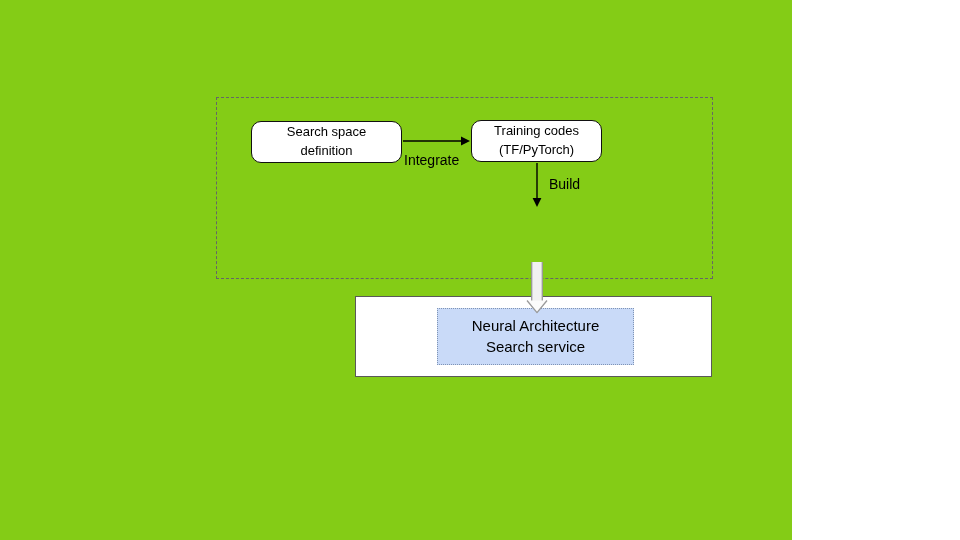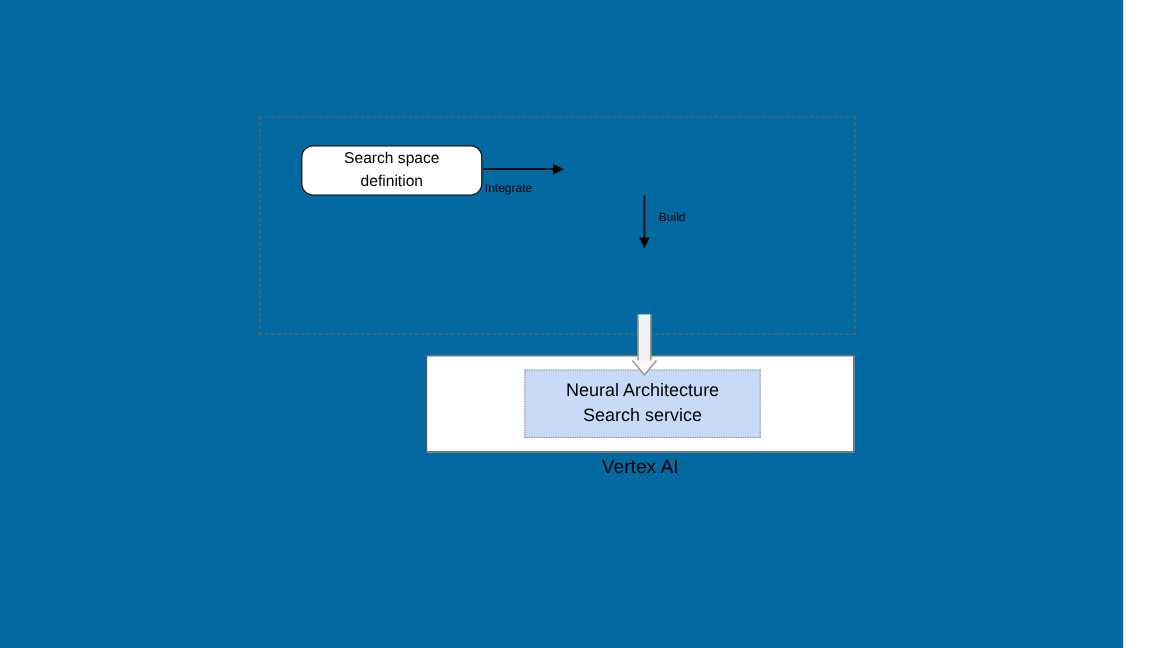--- a/index.html
+++ b/index.html
@@ -2,23 +2,23 @@
 <html><head>
 <meta charset="utf-8">
 <style>
   html, body {
     margin: 0;
     padding: 0;
     background: #ffffff;
   }
   .canvas {
     position: relative;
-    width: 936px;
+    width: 792px;
     height: 540px;
-    background: #0369a1;
+    background: #84cc16;
     font-family: "Liberation Sans", sans-serif;
     overflow: hidden;
     color: #000000;
   }
   .dashed-group {
     position: absolute;
     left: 216px;
     top: 97px;
     width: 495px;
     height: 180px;
@@ -83,21 +83,21 @@
     width: 197px;
     height: 57px;
     background: #c9daf8;
     border: 1.5px dotted #8094b4;
     font-size: 15px;
     line-height: 1.35;
     padding: 0 8px;
   }
   .edge-label {
     position: absolute;
-    font-size: 10px;
+    font-size: 14px;
     color: #000000;
     z-index: 3;
     white-space: nowrap;
   }
   #label-integrate {
     left: 404px;
     top: 152px;
   }
   #label-build {
     left: 549px;
@@ -128,29 +128,29 @@
 <body>
 
 <div class="canvas">
 
   <div class="dashed-group"></div>
 
   <div id="vertex-box"></div>
 
   <div class="node node-rounded" id="search-space">Search space definition</div>
 
+  <div class="node node-rounded" id="training-codes">Training codes (TF/PyTorch)</div>
 
 
   <div class="node" id="nas-service">Neural Architecture Search service</div>
 
   <div class="edge-label" id="label-integrate">Integrate</div>
 
   <div class="edge-label" id="label-build">Build</div>
 
-  <div id="vertex-label">Vertex AI</div>
 
   <svg class="arrows-layer" width="960" height="540" viewBox="0 0 960 540">
 
     <g>
       <line x1="403" y1="141" x2="462" y2="141" stroke="#000000" stroke-width="1.4"></line>
       <polygon points="461,136.6 461,145.4 470,141" fill="#000000"></polygon>
     </g>
 
     <g>
       <line x1="537" y1="163" x2="537" y2="199" stroke="#000000" stroke-width="1.4"></line>

